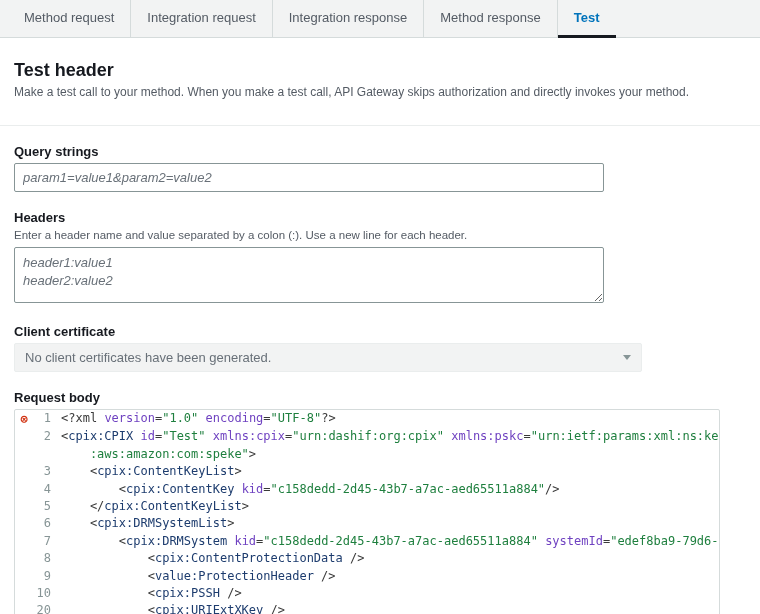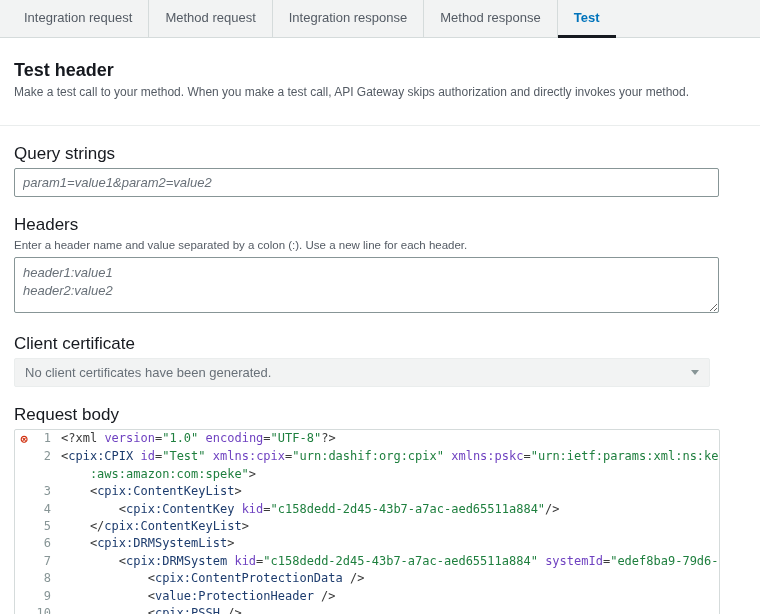--- a/index.html
+++ b/index.html
@@ -39,46 +39,46 @@
     font-weight: 700;
     margin: 4px 0 4px 0;
   }
   .page-desc {
     color: #545b64;
     font-size: 12px;
     margin-bottom: 26px;
   }
   .divider { border-top: 1px solid #eaeded; margin: 12px -14px 0 -14px; }
   .section-label {
-    font-weight: 400;
-    font-size: 17px;
+    font-weight: 700;
+    font-size: 13px;
     margin: 18px 0 4px 0;
   }
   .hint {
     color: #545b64;
     font-size: 11.5px;
     margin: 0 0 6px 0;
   }
   input.text, textarea.text {
-    width: 705px;
+    width: 590px;
     border: 1px solid #879596;
     border-radius: 2px;
     padding: 6px 8px;
     font-size: 13px;
     background: #fff;
     color: #8b5cf6;
     font-family: inherit;
   }
   input.text::placeholder, textarea.text::placeholder {
     color: #687078;
     font-style: italic;
   }
   textarea.text { height: 56px; resize: vertical; line-height: 1.4; }
   .cert-box {
-    width: 696px;
+    width: 628px;
     background: #f2f3f3;
     border: 1px solid #eaeded;
     border-radius: 2px;
     padding: 6px 10px;
     color: #687078;
     font-size: 13px;
     display: flex;
     align-items: center;
     justify-content: space-between;
   }
@@ -116,22 +116,22 @@
   .t-punc { color: #393939; }
   .t-tag  { color: #1d3c6e; }
   .t-attr { color: #6f42c1; }
   .t-str  { color: #1e7f3e; }
   .t-pi   { color: #393939; }
 </style>
 </head>
 <body>
 
 <div class="tabs">
+  <div class="tab">Method request</div>
   <div class="tab">Integration request</div>
-  <div class="tab">Method request</div>
   <div class="tab">Integration response</div>
   <div class="tab">Method response</div>
   <div class="tab active">Test</div>
 </div>
 
 <div class="page">
   <div class="page-title">Test header</div>
   <div class="page-desc">Make a test call to your method. When you make a test call, API Gateway skips authorization and directly invokes your method.</div>
   <div class="divider"></div>
 

